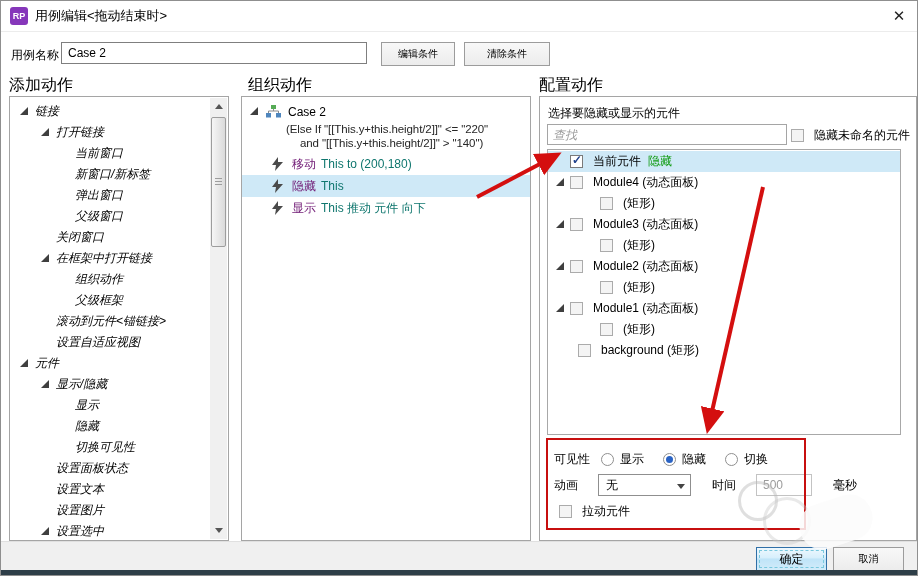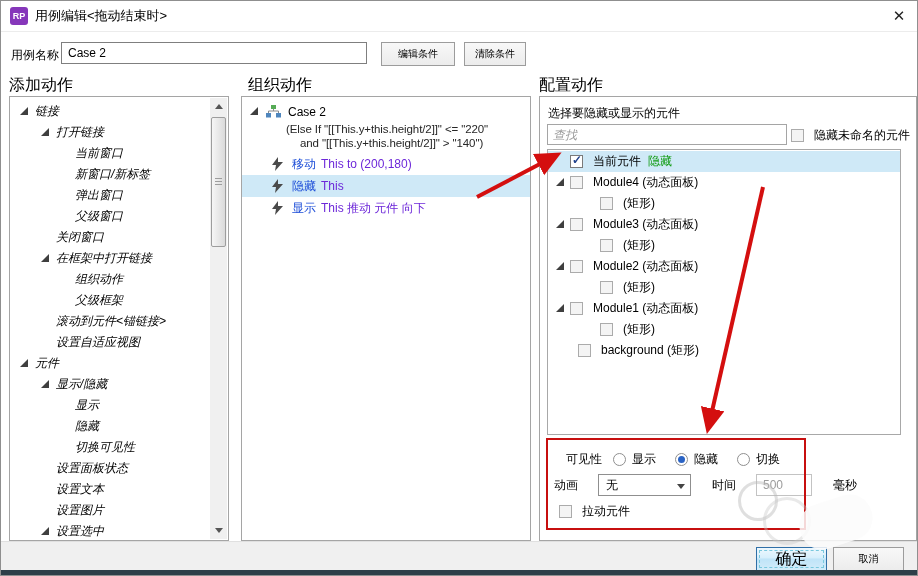--- a/index.html
+++ b/index.html
@@ -14,21 +14,21 @@
   .close-btn{position:absolute;right:6px;top:3px;width:24px;height:24px;display:flex;align-items:center;justify-content:center;
     font-size:15px;color:#222;cursor:default;}
 
   
   .hdr-label{position:absolute;left:10px;top:42px;height:24px;line-height:24px;font-size:12px;}
   .name-input{position:absolute;left:60px;top:41px;width:306px;height:22px;border:1px solid #7f7f7f;font-size:12px;
     padding:0 6px;box-sizing:border-box;font-family:"Liberation Sans",sans-serif;}
   .btn{position:absolute;height:24px;box-sizing:border-box;border:1px solid #9c9c9c;font-size:10px;
     background:linear-gradient(#f8f8f8,#ececec);display:flex;align-items:center;justify-content:center;cursor:default;}
   .btn-edit{left:380px;top:41px;width:74px;}
-  .btn-clear{left:463px;top:41px;width:62px;}
+  .btn-clear{left:463px;top:41px;width:86px;}
 
   
   .ptitle{position:absolute;top:76px;height:16px;line-height:16px;font-size:16px;}
 
   
   .pbox{position:absolute;top:95px;height:445px;background:#fff;border:1px solid #a5a5a5;box-sizing:border-box;}
   .leftbox{left:8px;width:220px;}
   .midbox{left:240px;width:290px;}
   .rightbox{left:538px;width:378px;}
 
@@ -52,22 +52,22 @@
 
   
   .caserow{display:flex;align-items:center;height:17px;padding:6px 0 0 8px;font-size:12px;}
   .case-icon{width:15px;height:13px;margin:0 7px 0 1px;flex:none;}
   .cond{font-size:11.5px;color:#262626;line-height:14px;white-space:nowrap;letter-spacing:-0.1px;}
   .cond1{padding-left:44px;margin-top:2px;}
   .cond2{padding-left:58px;}
   .act{display:flex;align-items:center;height:22px;padding-left:30px;font-size:12px;white-space:nowrap;margin-top:0px;}
   .act.first{margin-top:3px;}
   .act .bolt{width:11px;height:14px;margin-right:9px;flex:none;}
-  .verb{color:#1d4ed8;}
-  .detail{color:#6d28d9;margin-left:5px;}
+  .verb{color:#701a75;}
+  .detail{color:#0f766e;margin-left:5px;}
   .act.selrow{background:#cfe9f7;}
 
   
   .sel-label{position:absolute;left:8px;top:8px;font-size:12px;}
   .search-input{position:absolute;left:7px;top:27px;width:240px;height:21px;border:1px solid #a5a5a5;
     box-sizing:border-box;font-size:12px;padding:0 5px;font-family:"Liberation Sans",sans-serif;}
   .search-input::placeholder{font-style:italic;color:#9a9a9a;}
   .hide-unnamed{position:absolute;left:251px;top:30px;display:flex;align-items:center;font-size:12px;}
   .listbox{position:absolute;left:7px;top:52px;width:354px;height:286px;border:1px solid #a8a8a8;
     box-sizing:border-box;overflow:hidden;padding-top:1px;text-align:center;}
@@ -76,40 +76,40 @@
   .rexp{width:14px;display:inline-flex;align-items:center;flex:none;}
   .cb{width:13px;height:13px;border:1px solid #ababab;background:#f4f4f4;box-sizing:border-box;
     position:relative;flex:none;margin-right:10px;}
   .cb.checked{background:#fff;border-color:#7a7a7a;}
   .cb.checked::after{content:"✓";position:absolute;left:1px;top:-3px;font-size:12px;font-weight:bold;color:#20418c;}
   .rstate{color:#0f9b0f;margin-left:7px;}
 
   
   .cfg-row{position:absolute;display:flex;align-items:center;font-size:12px;white-space:nowrap;}
   .vis-row{left:14px;top:352px;height:20px;}
-  .vis-row .cap{margin-right:11px;margin-left:12px;}
+  .vis-row .cap{margin-right:11px;}
   .radio{width:13px;height:13px;border:1px solid #8f8f8f;border-radius:50%;background:#fff;
     box-sizing:border-box;position:relative;flex:none;margin-right:6px;}
   .radio.sel::after{content:"";position:absolute;left:2px;top:2px;right:2px;bottom:2px;border-radius:50%;background:#2a63c4;}
   .opt-label{margin-right:19px;}
   .anim-row{left:14px;top:377px;height:22px;gap:13px;}
   .dropdown{width:93px;height:22px;border:1px solid #8f8f8f;box-sizing:border-box;display:flex;align-items:center;
     margin-left:7px;background:#fff;position:relative;}
   .dropdown .dval{padding-left:7px;}
   .dd-arrow{position:absolute;right:5px;top:9px;width:0;height:0;border-left:4px solid transparent;
     border-right:4px solid transparent;border-top:5px solid #444;}
   .time-cap{margin-left:8px;}
   .time-input{width:56px;height:22px;border:1px solid #c3c3c3;box-sizing:border-box;margin-left:7px;
     color:#9b9b9b;font-size:12px;padding:0 6px;font-family:"Liberation Sans",sans-serif;}
   .unit-cap{margin-left:8px;}
   .pull-row{left:19px;top:406px;height:16px;}
 
   
   .footer{position:absolute;left:0;right:0;top:540px;height:31px;background:#f0f0f0;border-top:1px solid #e0e0e0;}
-  .btn-ok{left:755px;top:5px;width:71px;position:absolute;height:24px;box-sizing:border-box;font-size:16px;
+  .btn-ok{left:755px;top:5px;width:71px;position:absolute;height:24px;box-sizing:border-box;font-size:12px;
     display:flex;align-items:center;justify-content:center;border:1px solid #2f6fa7;
     background:linear-gradient(#eef8fe 0%,#d7effc 45%,#bfe4f8 50%,#d2ecfa 100%);}
   .btn-ok::before{content:"";position:absolute;left:2px;right:2px;top:2px;bottom:2px;border:1px dashed #79c8de;}
   .btn-cancel{left:832px;top:5px;width:71px;position:absolute;}
   .bottomband{position:absolute;left:0;right:0;bottom:0;height:5px;background:#2e3e48;}
 
   
   .redrect{position:absolute;left:545px;top:437px;width:260px;height:92px;border:2px solid #c70f0f;
     box-sizing:border-box;z-index:5;}
   .ann-svg{position:absolute;left:0;top:0;z-index:6;pointer-events:none;}

